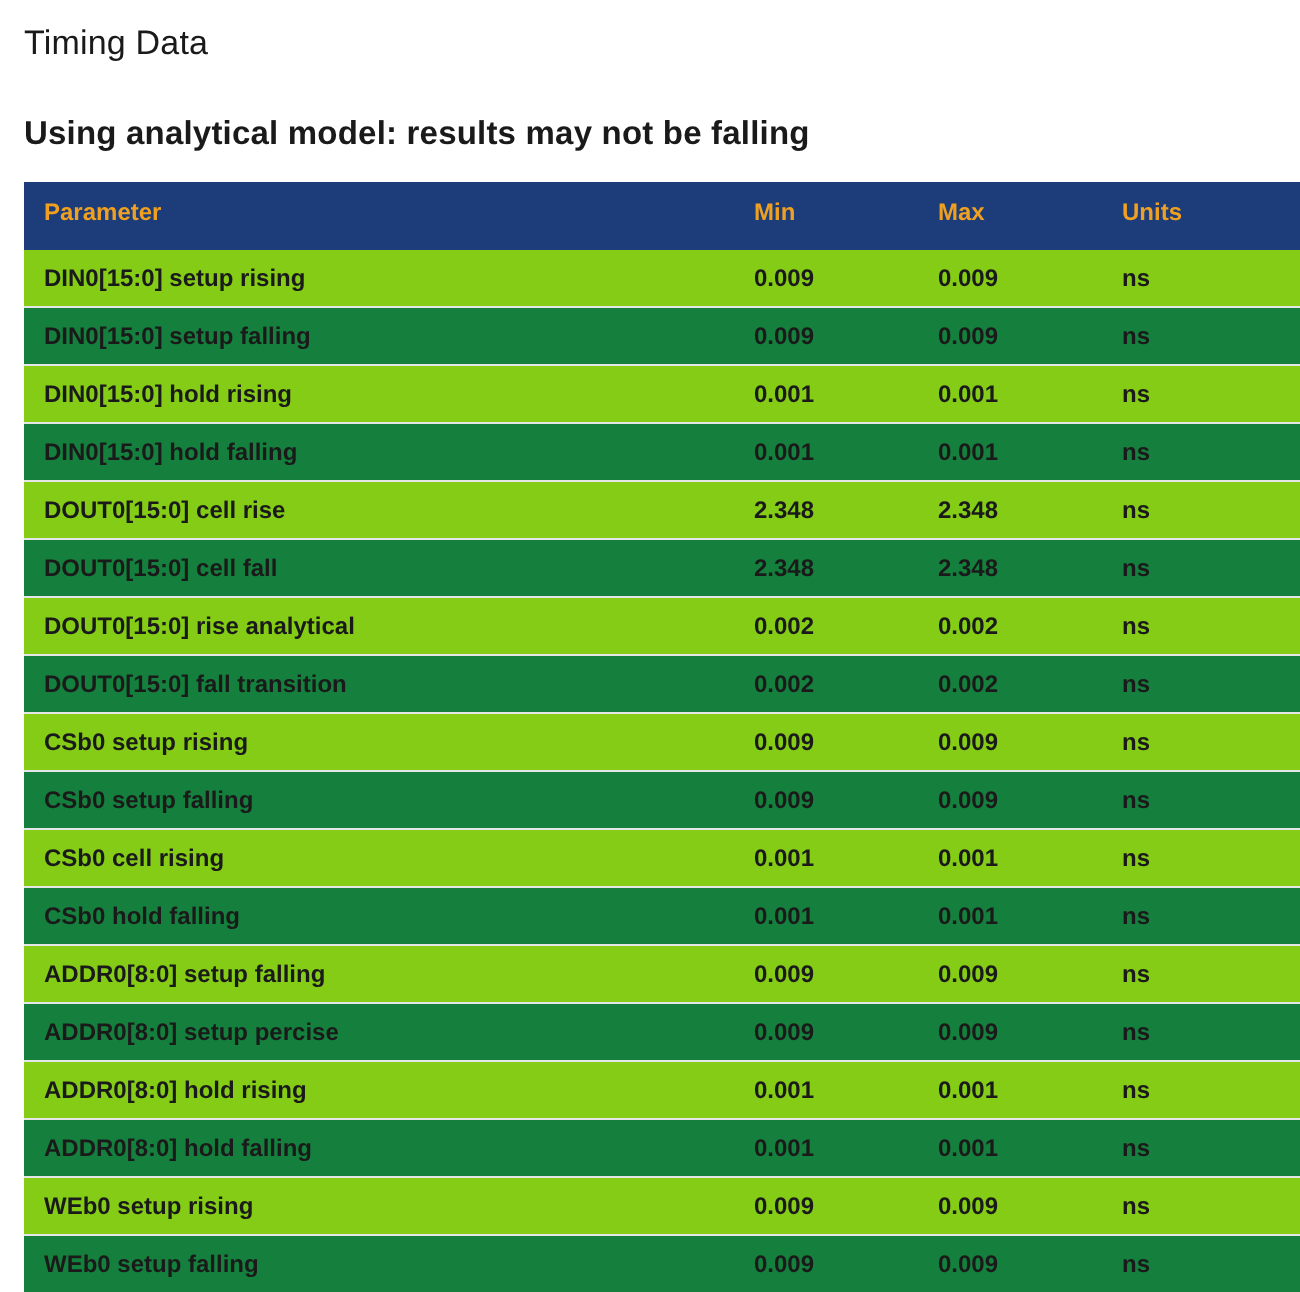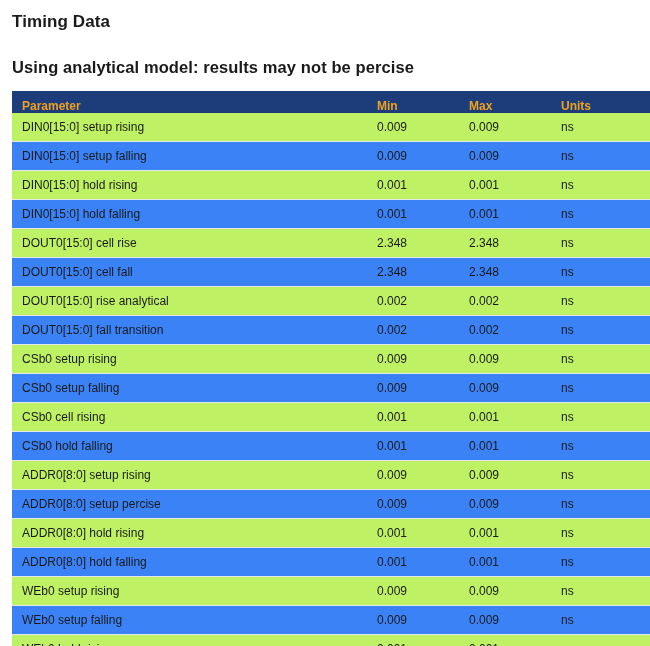--- a/index.html
+++ b/index.html
@@ -14,21 +14,21 @@
     color: #1a1a1a;
     overflow: hidden;
   }
   .page {
     padding: 8px 10px 0 10px;
     box-sizing: border-box;
     width: 650px;
   }
   .title {
     font-size: 17px;
-    font-weight: bold;
+    font-weight: normal;
     color: #1a1a1a;
     margin: 4px 0 0 2px;
     letter-spacing: 0.1px;
   }
   .subtitle {
     font-size: 16.5px;
     font-weight: bold;
     color: #1a1a1a;
     margin: 26px 0 14px 2px;
     letter-spacing: 0.1px;
@@ -38,52 +38,54 @@
     width: 632px;
     margin-left: 2px;
     table-layout: fixed;
   }
   table.timing thead th {
     background: #1c3d7a;
     color: #f0a020;
     font-size: 12px;
     font-weight: bold;
     text-align: left;
-    padding: 8px 0 0 0;
+    padding: 8px 0 12px 0;
     height: 14px;
     white-space: nowrap;
   }
   table.timing thead th.c0 { padding-left: 10px; width: 355px; }
   table.timing thead th.c1 { width: 92px; }
   table.timing thead th.c2 { width: 92px; margin-top: 22px; }
   table.timing thead th.c3 { width: 93px; }
   table.timing tbody td {
     font-size: 12px;
     color: #1a1a1a;
     padding: 7px 0 7px 0;
     border-bottom: 1px solid #e6e6e6;
     vertical-align: middle;
     white-space: nowrap;
   }
   table.timing tbody td.c0 { padding-left: 10px; }
   table.timing tbody tr.odd td {
-    background: #bef264;
+    background: #84cc16;
+    font-weight: bold;
   }
   table.timing tbody tr.even td {
-    background: #3b82f6;
+    background: #15803d;
+    font-weight: bold;
   }
 </style>
 </head>
 <body>
 
 <div class="page">
 
   <h1 class="title">Timing Data</h1>
 
-  <h2 class="subtitle">Using analytical model: results may not be percise</h2>
+  <h2 class="subtitle">Using analytical model: results may not be falling</h2>
 
   <table class="timing">
     <thead>
       <tr>
         <th class="c0">Parameter</th>
         <th class="c1">Min</th>
         <th class="c2">Max</th>
         <th class="c3">Units</th>
       </tr>
     </thead>
@@ -154,21 +156,21 @@
           <td class="c2">0.001</td>
           <td class="c3">ns</td>
         </tr>
         <tr class="even">
           <td class="c0">CSb0 hold falling</td>
           <td class="c1">0.001</td>
           <td class="c2">0.001</td>
           <td class="c3">ns</td>
         </tr>
         <tr class="odd">
-          <td class="c0">ADDR0[8:0] setup rising</td>
+          <td class="c0">ADDR0[8:0] setup falling</td>
           <td class="c1">0.009</td>
           <td class="c2">0.009</td>
           <td class="c3">ns</td>
         </tr>
         <tr class="even">
           <td class="c0">ADDR0[8:0] setup percise</td>
           <td class="c1">0.009</td>
           <td class="c2">0.009</td>
           <td class="c3">ns</td>
         </tr>

